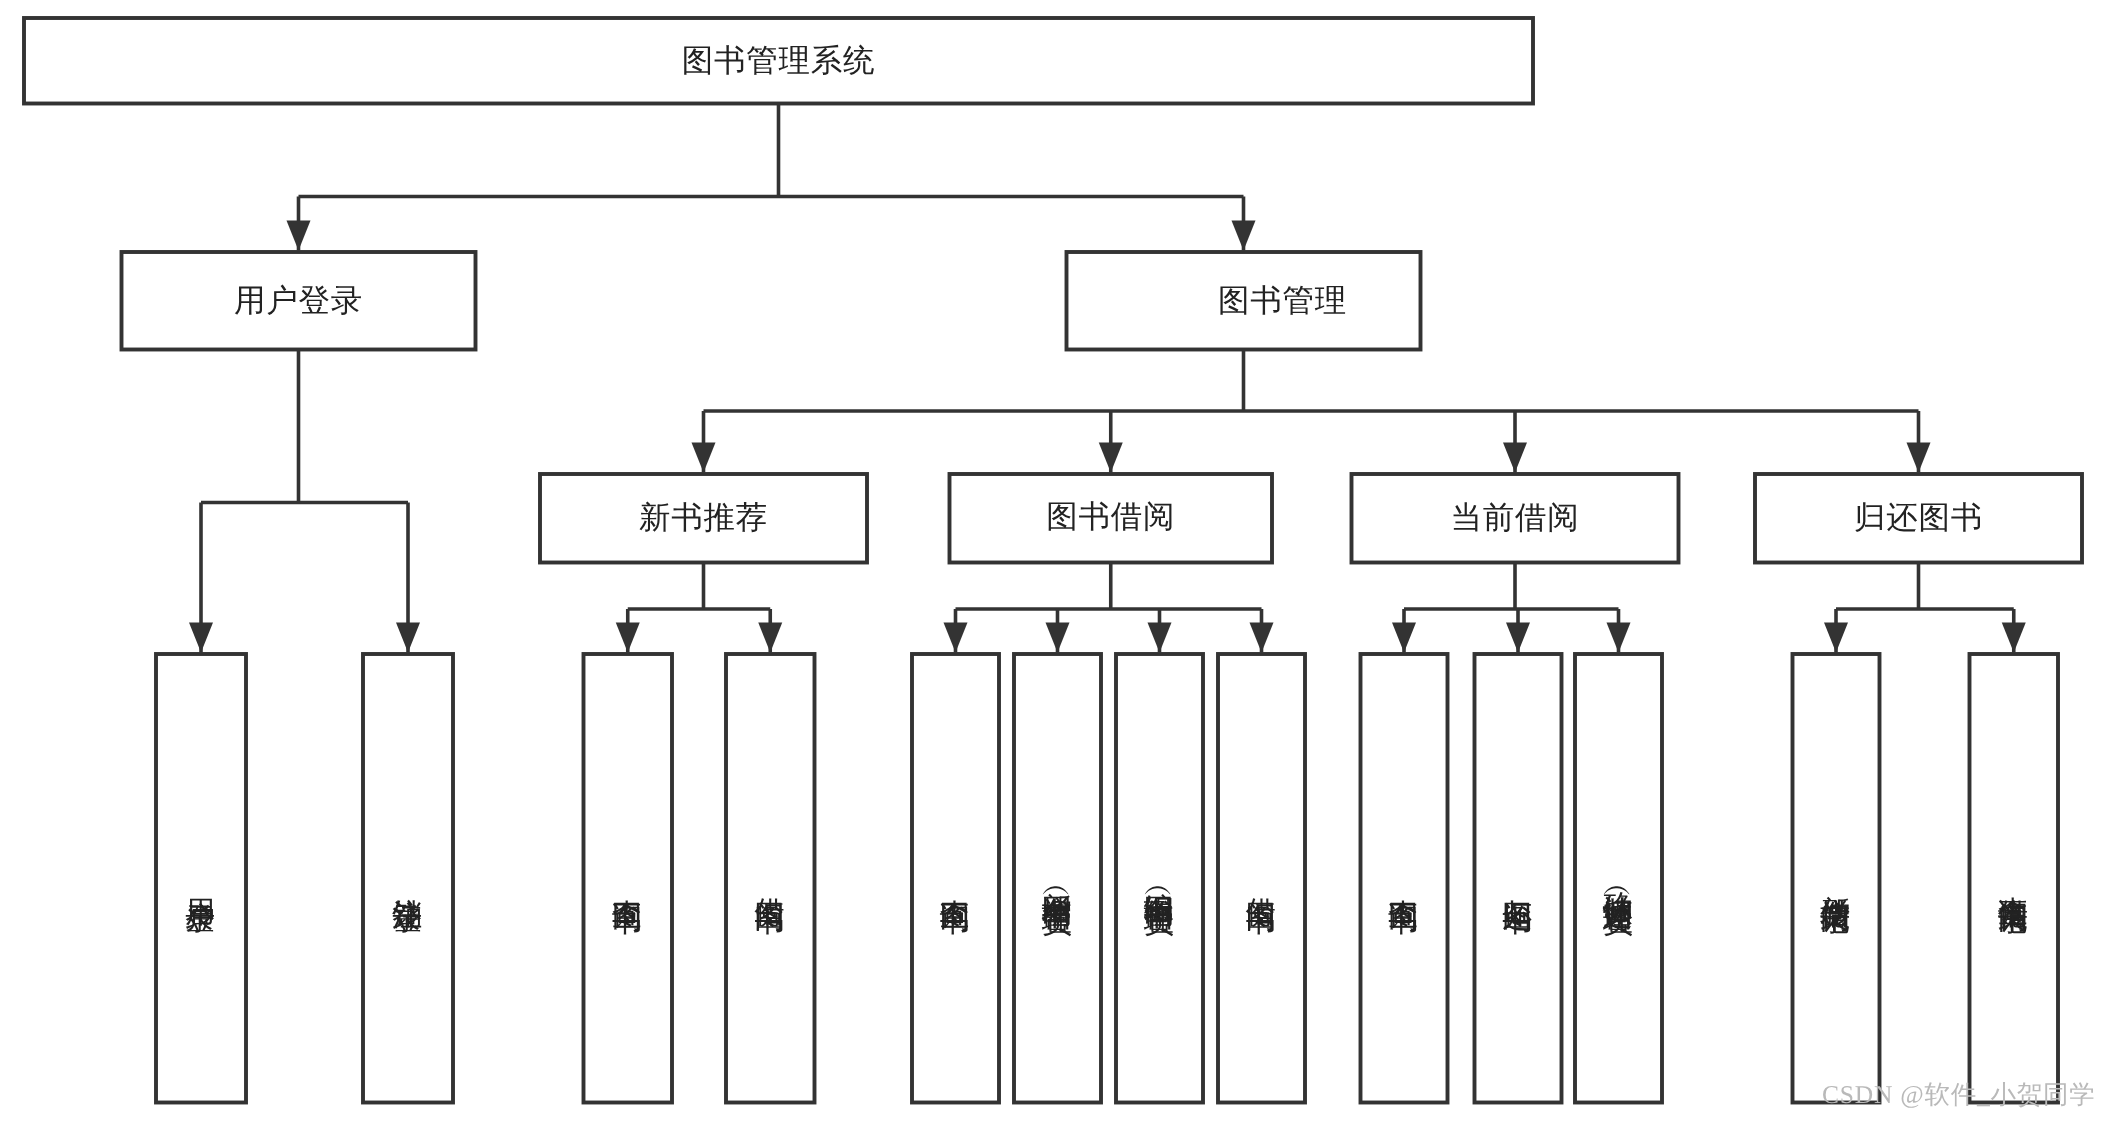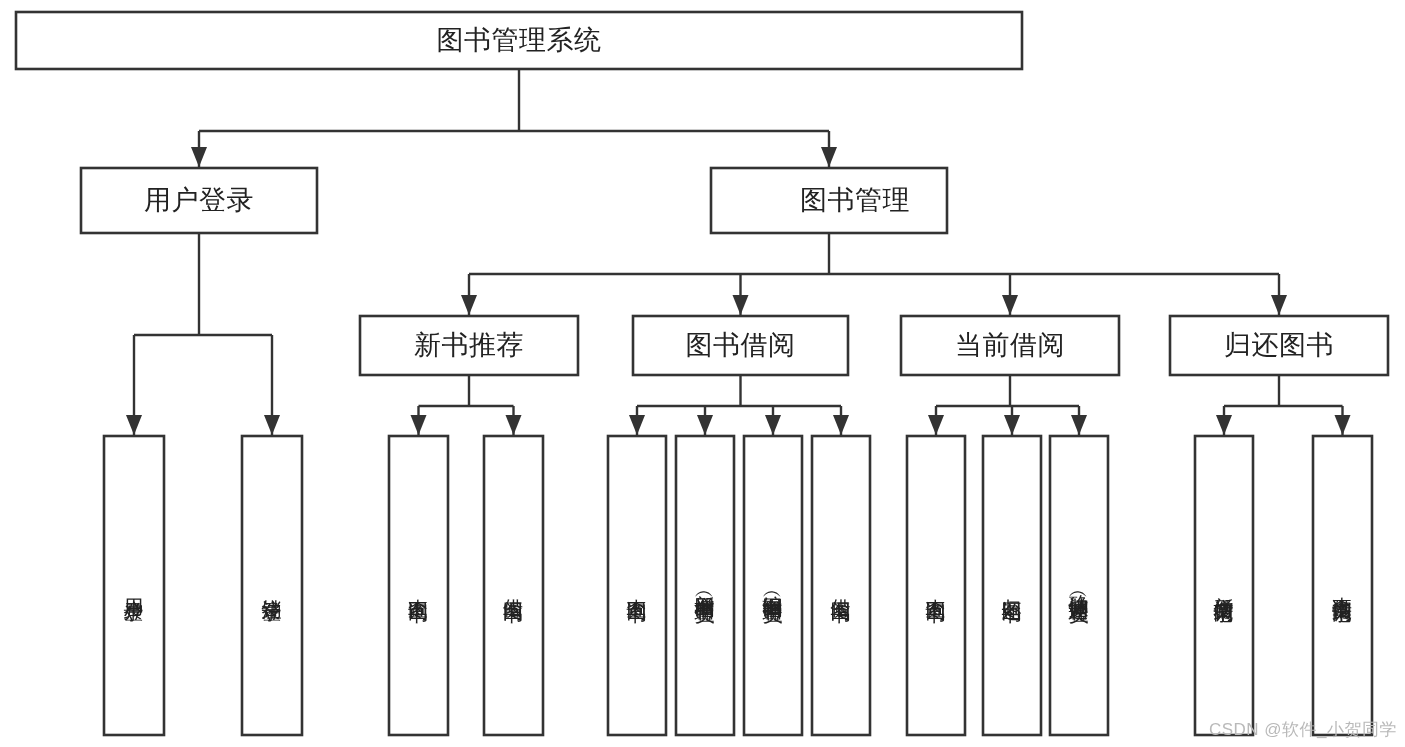--- a/index.html
+++ b/index.html
@@ -36,42 +36,42 @@
   .arrow-head {
     fill: #333333;
     stroke: none;
   }
   .node-label {
     position: absolute;
     display: flex;
     align-items: center;
     justify-content: center;
     color: #222222;
-    font-size: 27px;
+    font-size: 21px;
     line-height: 1.12;
     letter-spacing: 0.5px;
     white-space: nowrap;
     pointer-events: none;
   }
   .node-label.vertical {
     writing-mode: vertical-rl;
     text-orientation: upright;
     font-size: 20px;
     letter-spacing: 1.5px;
     line-height: 1;
   }
   #watermark {
     position: absolute;
     right: 8px;
     bottom: 6px;
     font-size: 17px;
     color: #b9b9b9;
     letter-spacing: 0.5px;
     white-space: nowrap;
-    font-family: Liberation Sans, sans-serif;
+    font-family: Liberation Serif, serif;
   }
 </style>
 </head>
 <body>
 
 <div id="diagram-root">
 
   <svg class="tree" viewBox="0 0 1405 747">
     <defs></defs>
     <g id="connector-layer">

